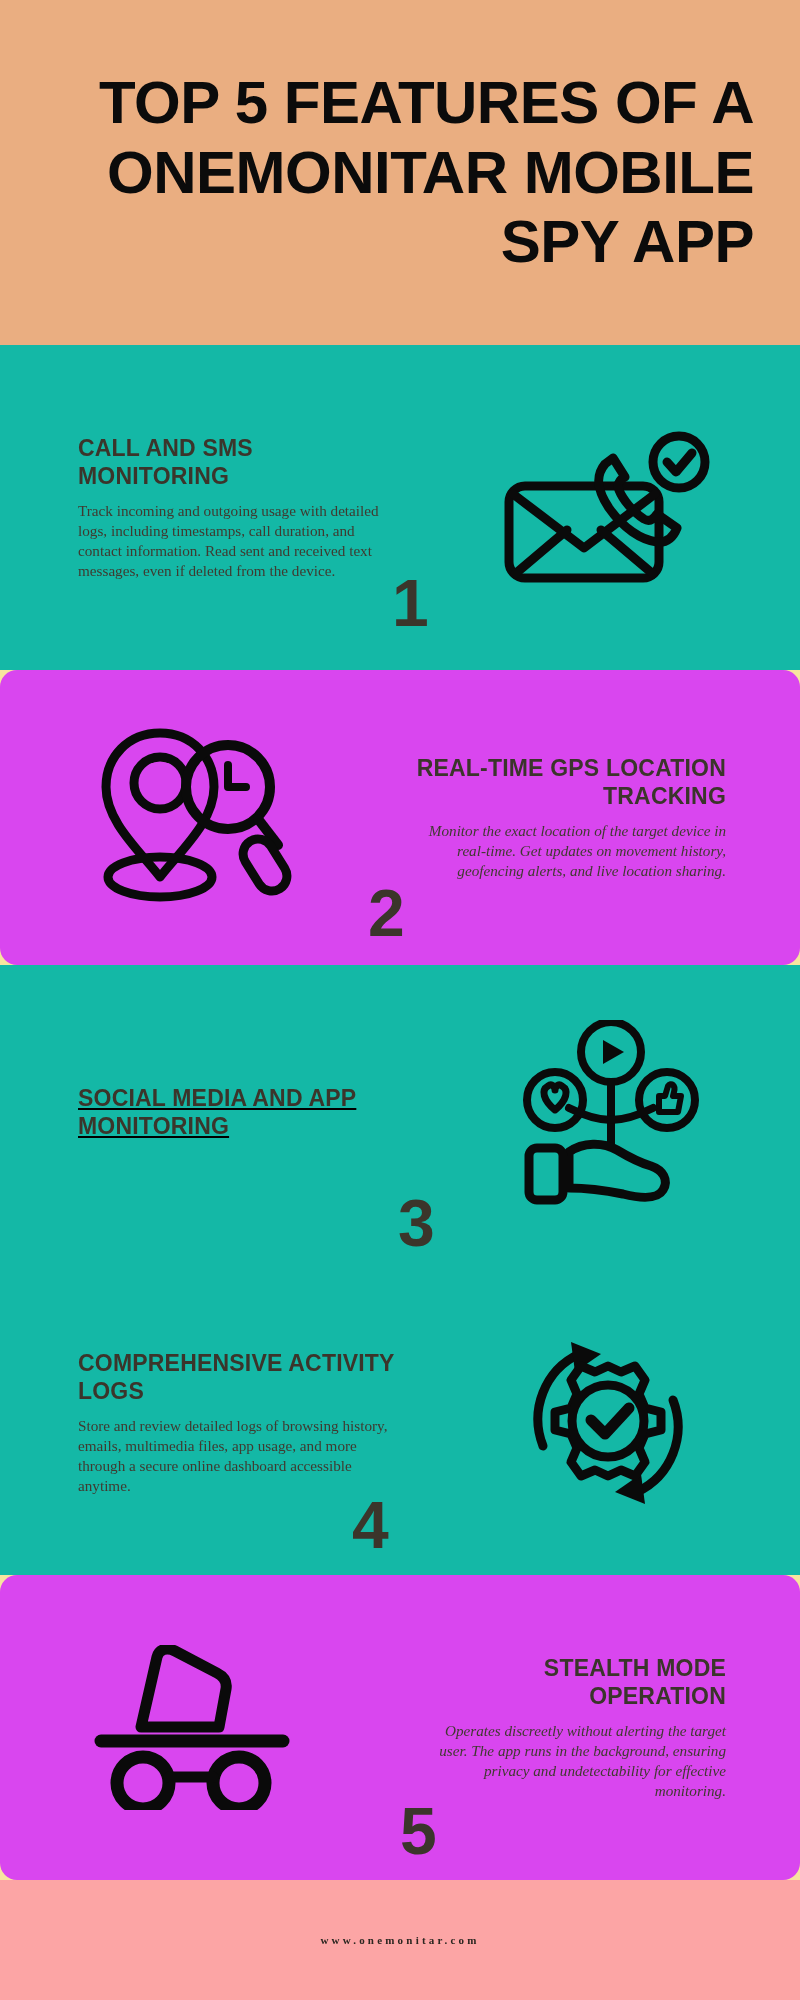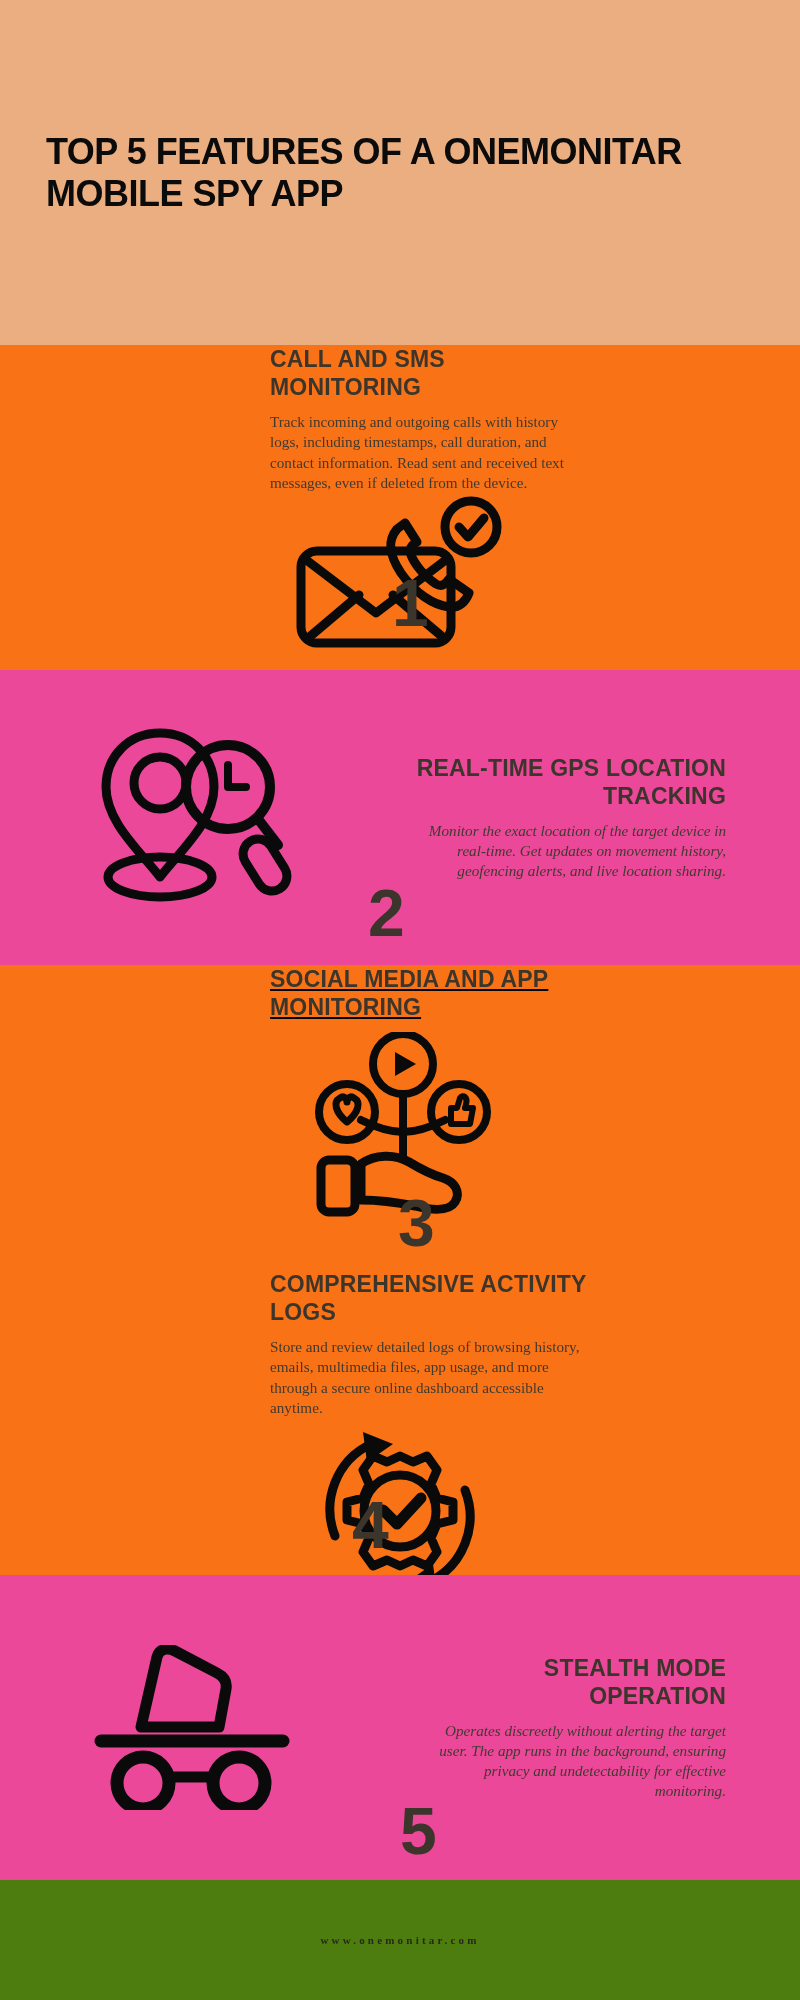--- a/index.html
+++ b/index.html
@@ -19,40 +19,40 @@
   
   .header {
     height: 345px;
     background: #eaae81;
     display: flex;
     align-items: center;
     justify-content: center;
     padding: 0 46px;
   }
   .header-title {
-    font-size: 36px;
+    font-size: 60px;
     line-height: 1.16;
     font-weight: 700;
     letter-spacing: -0.5px;
     color: #0b0b0b;
-    text-align: left;
+    text-align: right;
     text-transform: uppercase;
     font-family: "Liberation Sans", sans-serif;
   }
 
   
   .band {
     position: relative;
     width: 800px;
     display: flex;
     align-items: center;
     overflow: hidden;
   }
-  .band.cream { background: #f97316; flex-direction: column; }
-  .band.peach { background: #ec4899; }
+  .band.cream { background: #14b8a6; }
+  .band.peach { background: #d946ef; border-radius: 17px; }
 
   .band-1 { height: 325px; }
   .band-2 { height: 295px; }
   .band-3 { height: 305px; text-decoration: underline; }
   .band-4 { height: 305px; }
   .band-5 { height: 305px; }
 
   .col-text {
     width: 52%;
     padding: 0 18px 0 78px;
@@ -108,21 +108,21 @@
   }
   .num-1 { left: 392px; top: 570px; }
   .num-2 { left: 368px; top: 880px; }
   .num-3 { left: 398px; top: 1190px; }
   .num-4 { left: 352px; top: 1492px; }
   .num-5 { left: 400px; top: 1798px; }
 
   
   .footer {
     height: 120px;
-    background: #4d7c0f;
+    background: #fca5a5;
     display: flex;
     align-items: center;
     justify-content: center;
   }
   .footer-url {
     font-family: "Liberation Serif", serif;
     font-size: 11px;
     letter-spacing: 3.2px;
     color: #2b2620;
     font-weight: 700;
@@ -137,21 +137,21 @@
 
 <div class="poster">
 
   <div class="header">
     <h1 class="header-title">TOP 5 FEATURES OF A ONEMONITAR MOBILE SPY APP</h1>
   </div>
 
   <div class="band cream band-1">
     <div class="col-text">
       <div class="feat-title">CALL AND SMS MONITORING</div>
-      <div class="feat-desc">Track incoming and outgoing calls with history logs, including timestamps, call duration, and contact information. Read sent and received text messages, even if deleted from the device.</div>
+      <div class="feat-desc">Track incoming and outgoing usage with detailed logs, including timestamps, call duration, and contact information. Read sent and received text messages, even if deleted from the device.</div>
     </div>
     <div class="col-icon">
       <svg width="215" height="160" viewBox="0 0 215 160">
         <rect class="ico" x="8" y="58" width="150" height="92" rx="16"></rect>
         <path class="ico" d="M12 66 L83 120 L154 66"></path>
         <path class="ico" d="M14 146 L66 102"></path>
         <path class="ico" d="M152 146 L100 102"></path>
         <path class="ico" d="M104 36 C94 48 96 62 108 80 C122 100 140 112 156 114 C166 115 172 110 176 100
                  L156 86 C152 92 148 94 143 91 C132 84 122 72 118 62 C116 56 118 52 124 49 L112 30 Z"></path>
         <circle class="ico" cx="178" cy="34" r="26"></circle>

